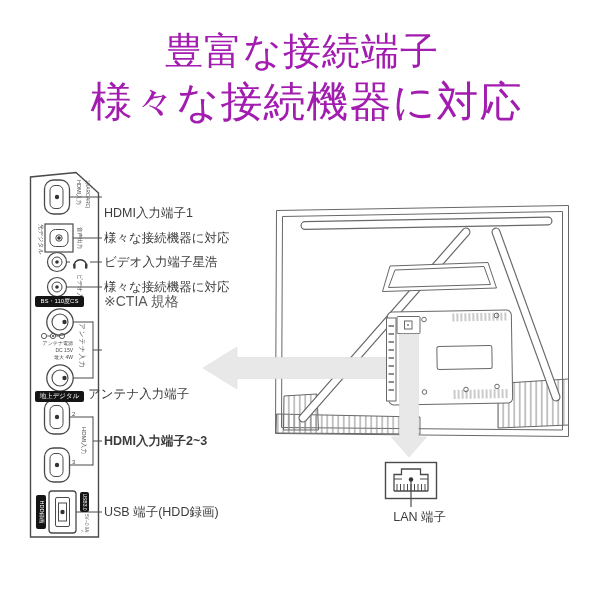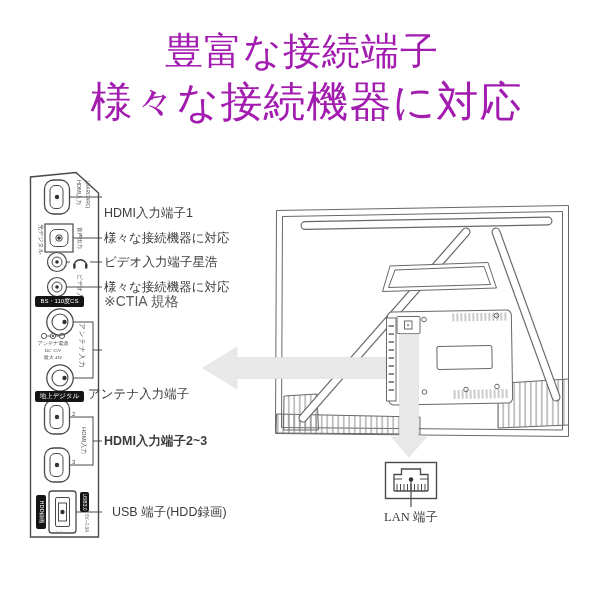--- a/index.html
+++ b/index.html
@@ -22,21 +22,21 @@
     transform-origin:0 0;transform:rotate(90deg);
     white-space:nowrap;color:#4a4a4a;line-height:1;
   }
   .chip{
     background:#141414;color:#ffffff;text-align:center;
     display:flex;align-items:center;justify-content:center;
     white-space:nowrap;border-radius:2px;line-height:1;
   }
   .chip.vchip{transform-origin:0 0;transform:rotate(90deg);}
   .tiny{color:#4a4a4a;white-space:nowrap;line-height:1;}
-  .center{text-align:center;font-family:Liberation Serif, serif;}
+  .center{text-align:right;}
   svg{position:absolute;left:0;top:0;}
 </style>
 </head>
 <body>
 
 <svg width="600" height="600" viewBox="0 0 600 600">
   <defs>
     <pattern id="vhatch" width="5.5" height="8" patternUnits="userSpaceOnUse">
       <path d="M2.75,0 V8" stroke="#8a8a8a" stroke-width="1"></path>
     </pattern>
@@ -191,21 +191,21 @@
 <div class="abs title t1">豊富な接続端子</div>
 <div class="abs title t2">様々な接続機器に対応</div>
 
 <div class="abs label" style="left:104px;top:190px;margin-top:16px;">HDMI入力端子1</div>
 <div class="abs label" style="left:104px;top:231px;">様々な接続機器に対応</div>
 <div class="abs label" style="left:104px;top:255px;">ビデオ入力端子星浩</div>
 <div class="abs label" style="left:104px;top:279.5px;">様々な接続機器に対応</div>
 <div class="abs note" style="left:104px;top:293px;">※CTIA 規格</div>
 <div class="abs label" style="left:88px;top:343px;margin-top:44px;">アンテナ入力端子</div>
 <div class="abs label" style="left:104px;top:434px;font-weight:bold;">HDMI入力端子2~3</div>
-<div class="abs label" style="left:112px;top:505px;">USB 端子(HDD録画)</div>
+<div class="abs label" style="left:104px;top:505px;">USB 端子(HDD録画)</div>
 <div class="abs label center" style="left:376px;top:509.5px;width:70px;">LAN 端子</div>
 
 <div class="abs vtext" style="left:81px;top:180px;font-size:5.5px;">HDMI入力</div>
 <div class="abs vtext" style="left:89px;top:180px;font-size:4.5px;">1(eARC/ARC)</div>
 <div class="abs vtext" style="left:43.5px;top:224px;font-size:6px;">光デジタル</div>
 <div class="abs vtext" style="left:82px;top:227px;font-size:5.5px;">音声出力</div>
 <div class="abs vtext" style="left:83px;top:274px;font-size:6px;">ビデオ入力</div>
 <div class="abs vtext" style="left:85px;top:323px;font-size:6.5px;letter-spacing:1px;">アンテナ入力</div>
 <div class="abs vtext" style="left:87px;top:427px;font-size:6px;">HDMI入力</div>
 <div class="abs tiny" style="left:72px;top:411px;font-size:6px;">2</div>

